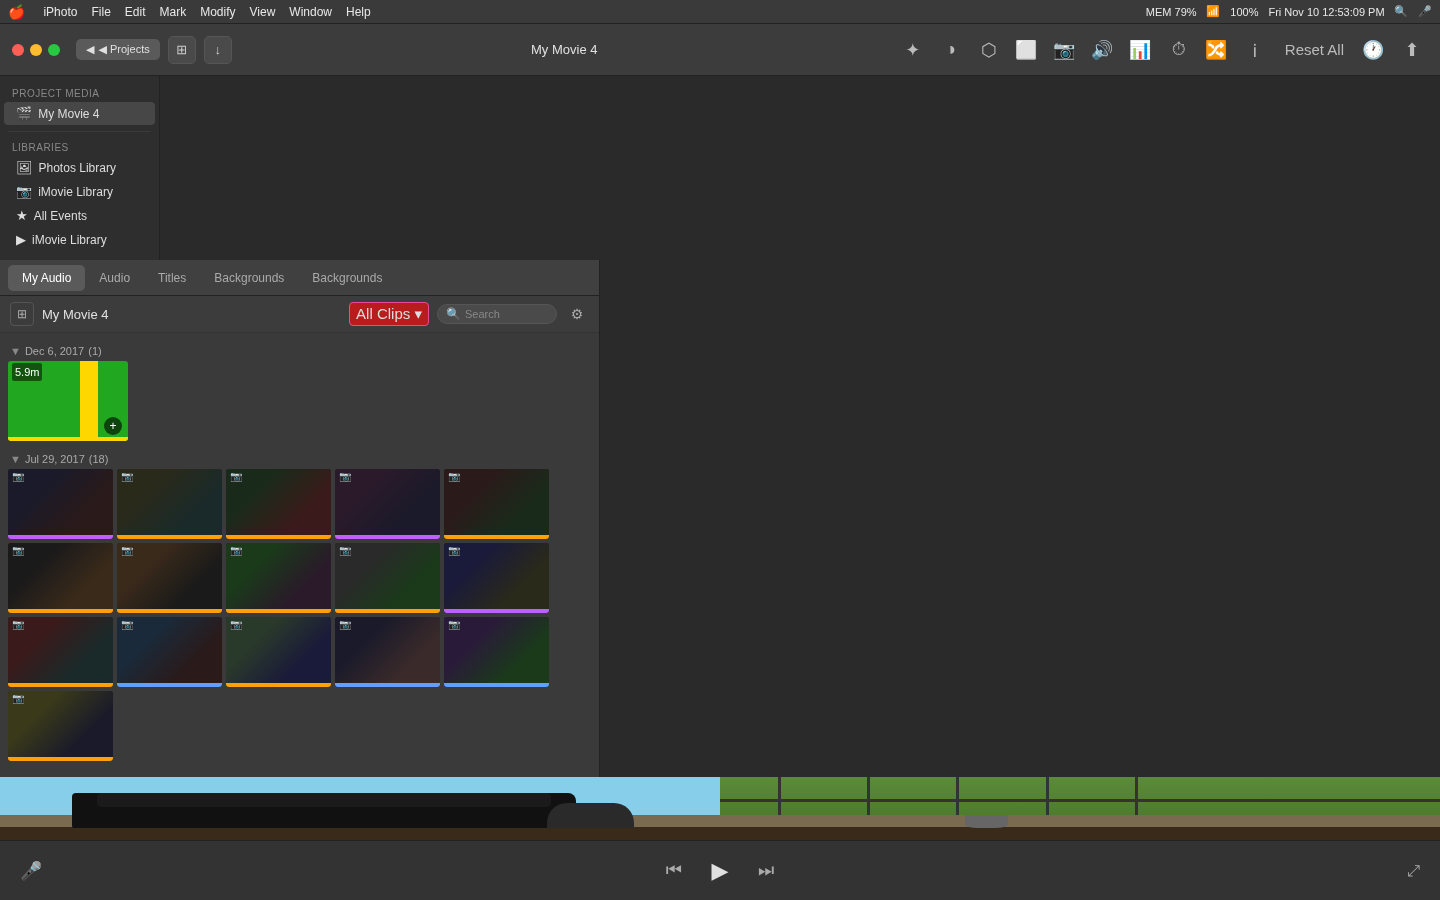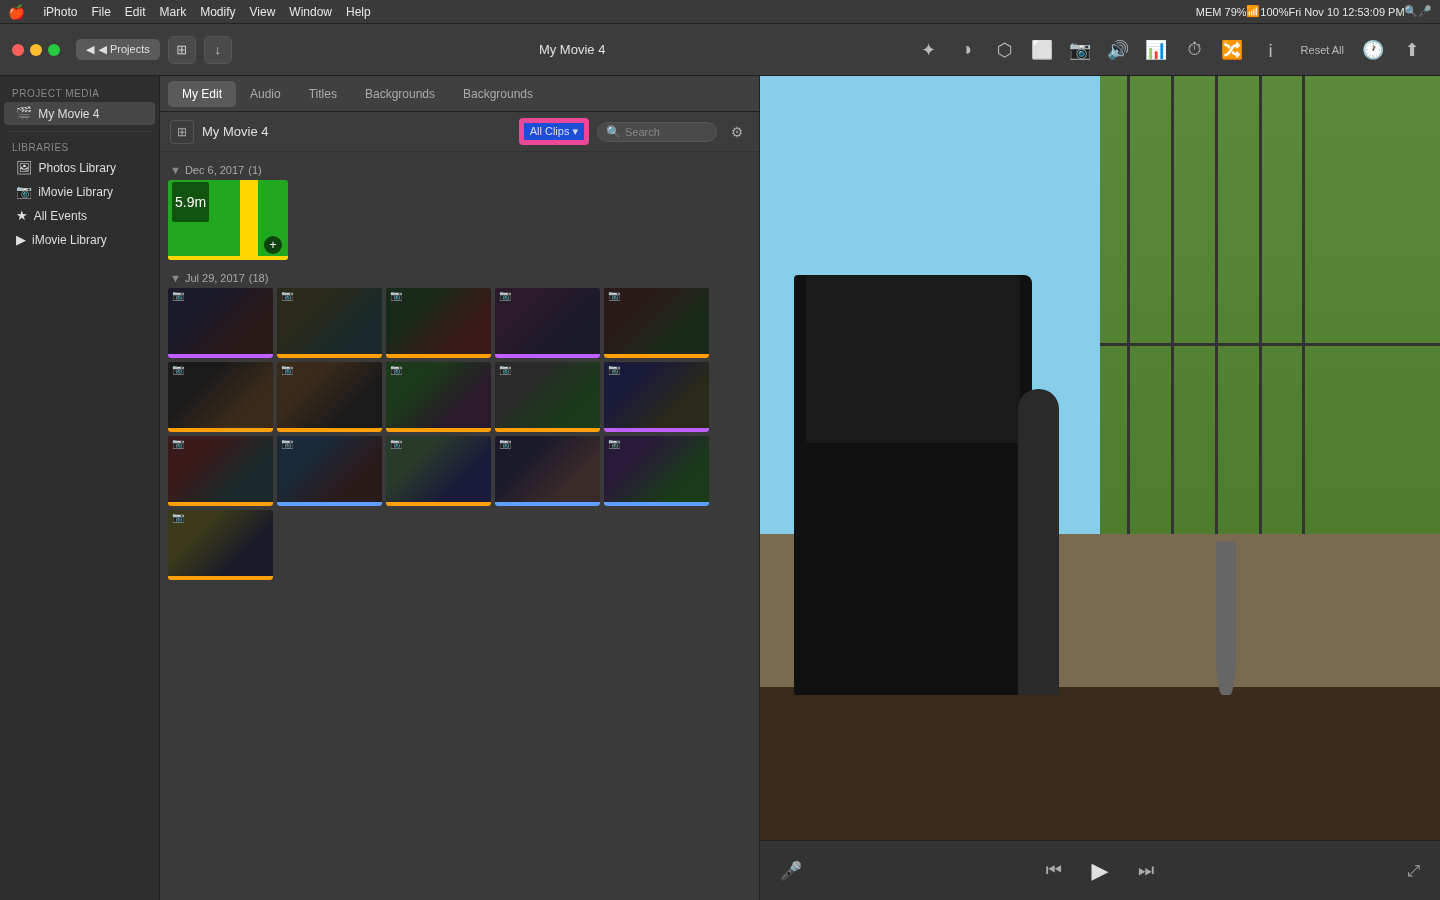--- a/index.html
+++ b/index.html
@@ -24,20 +24,21 @@
       font-size: 12px;
       color: #e8e8e8;
       border-bottom: 1px solid #222;
     }
     .menu-apple { font-size: 14px; margin-right: 4px; }
     .menu-item { cursor: pointer; white-space: nowrap; }
     .menu-bar-right {
       margin-left: auto;
       display: flex;
       align-items: center;
+      gap: 10px;
       font-size: 11px;
       padding-left: 48px;
     }
 
     
     #toolbar {
       height: 52px;
       background: #3c3c3c;
       display: flex;
       align-items: center;
@@ -88,20 +89,21 @@
     .toolbar-right {
       display: flex;
       align-items: center;
       gap: 6px;
     }
 
     
     #main {
       display: flex;
       height: calc(900px - 24px - 52px);
+      flex-direction: column;
     }
 
     
     #sidebar {
       width: 160px;
       background: #2e2e2e;
       border-right: 1px solid #222;
       padding: 8px 0;
       flex-shrink: 0;
     }
@@ -181,24 +183,24 @@
       cursor: pointer;
       font-size: 12px;
     }
     .media-title {
       font-size: 13px;
       font-weight: 500;
       color: #e0e0e0;
       flex: 1;
     }
     .filter-select {
-      background: #1d4ed8;
-      border: 5px solid #ec4899;
+      background: #b91c1c;
+      border: 1px solid #ec4899;
       color: #ddd;
-      font-size: 11px;
+      font-size: 15px;
       padding: 2px 6px;
       border-radius: 4px;
       cursor: pointer;
     }
     .search-box {
       display: flex;
       align-items: center;
       background: #4a4a4a;
       border: 1px solid #555;
       border-radius: 12px;
@@ -295,24 +297,24 @@
     }
     .clip-thumb-large .green-body {
       width: 100%;
       height: 100%;
       background: linear-gradient(to right, #22a820 0%, #22a820 60%, #ffd700 60%, #ffd700 75%, #22a820 75%);
     }
     .large-clip-duration {
       position: absolute;
       top: 2px;
       left: 4px;
-      font-size: 14px;
+      font-size: 11px;
       color: #fff;
       background: rgba(0,0,0,0.5);
-      padding: 12px 3px;
+      padding: 3px 3px;
       border-radius: 2px;
     }
     .large-clip-stripe {
       position: absolute;
       bottom: 0;
       left: 0;
       right: 0;
       height: 4px;
       background: #ffd700;
     }
@@ -346,21 +348,21 @@
       font-size: 18px;
       cursor: pointer;
       width: 32px;
       height: 32px;
       display: flex;
       align-items: center;
       justify-content: center;
       border-radius: 4px;
     }
     .reset-btn {
-      font-size: 11px;
+      font-size: 15px;
       color: #bbb;
       background: none;
       border: none;
       cursor: pointer;
       padding: 4px 8px;
     }
 
     
     #video-preview {
       flex: 1;
@@ -531,21 +533,21 @@
     </div>
     <div class="sidebar-item">
       <span class="sidebar-item-icon">▶</span>
       <span class="sidebar-item-label">iMovie Library</span>
     </div>
   </div>
 
   <div id="center-panel">
 
     <div id="tabs">
-      <div class="tab active">My Edit</div>
+      <div class="tab active">My Audio</div>
       <div class="tab">Audio</div>
       <div class="tab">Titles</div>
       <div class="tab">Backgrounds</div>
       <div class="tab">Backgrounds</div>
     </div>
 
     <div id="media-header">
       <button class="sidebar-toggle-btn">⊞</button>
       <span class="media-title">My Movie 4</span>
       <div class="filter-select">

